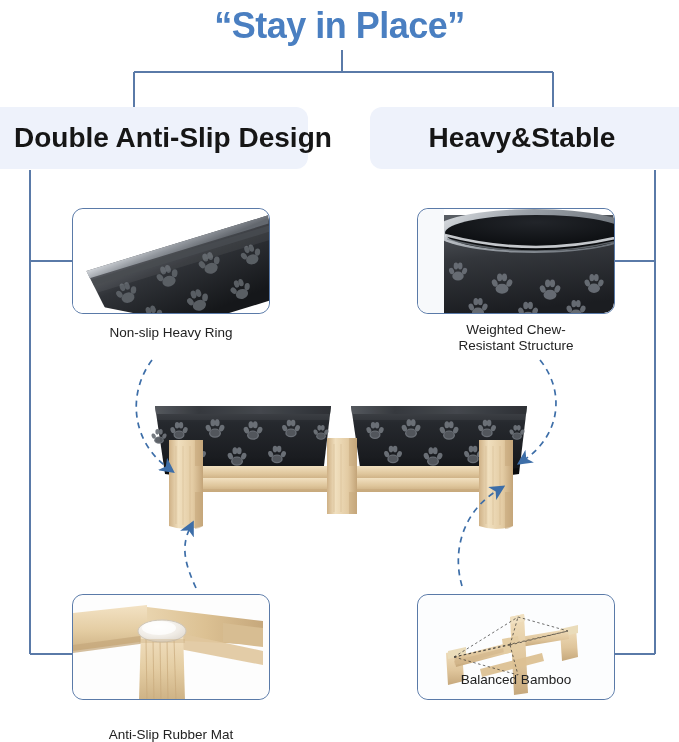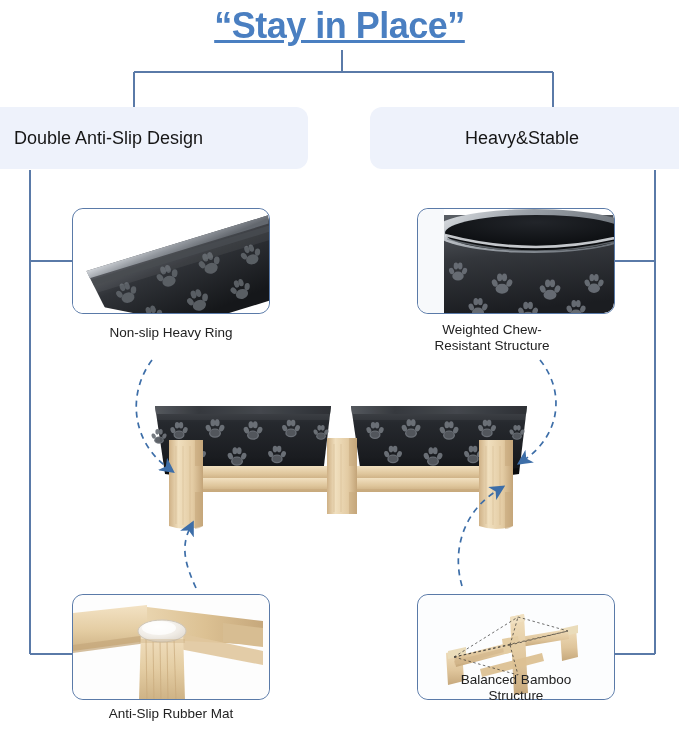--- a/index.html
+++ b/index.html
@@ -26,21 +26,20 @@
     top: 0;
     width: 679px;
     height: 52px;
     line-height: 52px;
     text-align: center;
     font-size: 36px;
     font-weight: bold;
     letter-spacing: -0.5px;
     color: #4a7fc1;
     white-space: nowrap;
-    text-decoration: underline;
   }
 
   
   .connect-svg {
     position: absolute;
     left: 0;
     top: 0;
     width: 679px;
     height: 742px;
     pointer-events: none;
@@ -65,22 +64,22 @@
   }
   .cat-box-right {
     left: 370px;
     top: 107px;
     width: 322px;
     height: 62px;
     justify-content: center;
     padding-right: 18px;
   }
   .cat-label {
-    font-size: 18px;
-    font-weight: normal;
+    font-size: 28px;
+    font-weight: bold;
     color: #161616;
     white-space: nowrap;
   }
 
   
   .thumb {
     position: absolute;
     border: 1px solid #5a7aa8;
     border-radius: 11px;
     background: #fbfcfe;
@@ -101,22 +100,22 @@
   .thumb-br { left: 417px; top: 594px; width: 198px; height: 106px; }
 
   .caption {
     position: absolute;
     text-align: center;
     font-size: 13.5px;
     color: #222222;
     line-height: 16px;
   }
   .cap-tl { left: 60px;  top: 325px; width: 222px; }
-  .cap-tr { left: 381px; top: 322px; width: 222px; }
-  .cap-bl { left: 60px;  top: 706px; width: 222px; }
+  .cap-tr { left: 405px; top: 322px; width: 222px; }
+  .cap-bl { left: 60px;  top: 727px; width: 222px; }
   .cap-br { left: 405px; top: 672px; width: 222px; }
 
   
   .product {
     position: absolute;
     left: 145px;
     top: 388px;
     width: 392px;
     height: 150px;
   }
@@ -382,21 +381,20 @@
             <path d="M92,50 L150,36"></path>
             <path d="M92,50 L100,80"></path>
             <path d="M36,62 L100,80"></path>
           </g>
         </g>
       </svg>
     </div>
   </div>
   <div class="caption cap-br">
     <div>Balanced Bamboo</div>
-    <div>Structure</div>
   </div>
 
   <div class="product">
     <svg class="product-svg" viewBox="0 0 392 150" xmlns="http://www.w3.org/2000/svg">
       <defs>
         <linearGradient id="bowlBody" x1="0" y1="0" x2="0" y2="1">
           <stop offset="0%" stop-color="#3a3d42"></stop>
           <stop offset="25%" stop-color="#26292e"></stop>
           <stop offset="75%" stop-color="#1a1c20"></stop>
           <stop offset="100%" stop-color="#0f1114"></stop>

